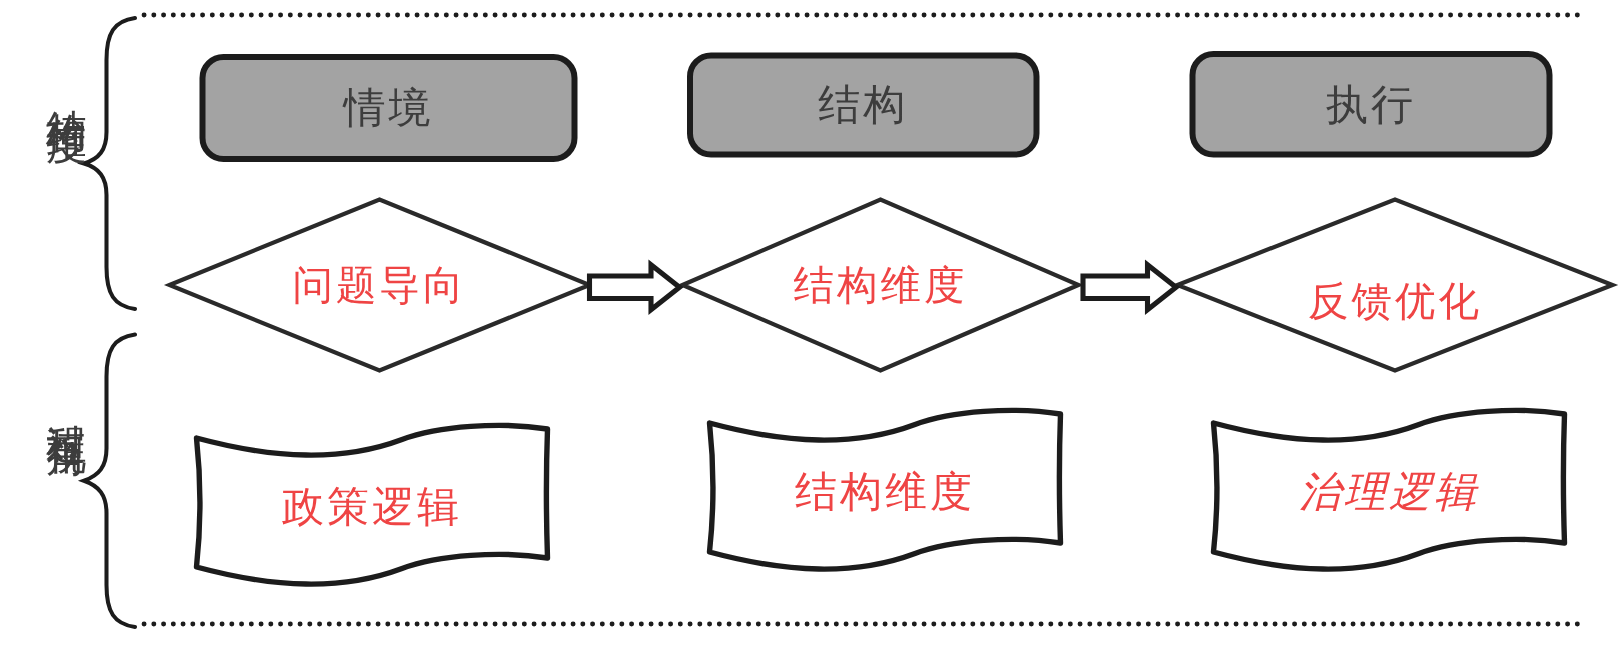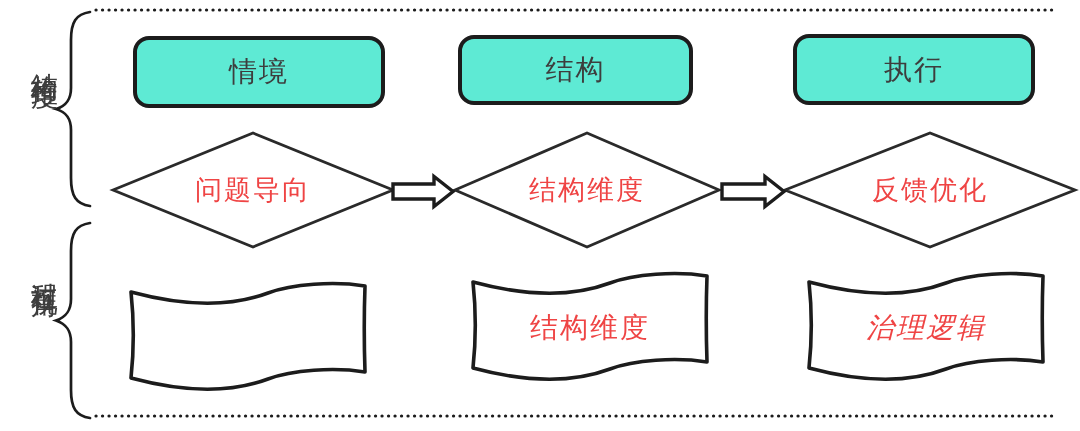--- a/index.html
+++ b/index.html
@@ -10,21 +10,21 @@
   .layer{position:absolute;left:0;top:0;width:1080px;height:431px;}
   .lbl{
     position:absolute;display:flex;align-items:center;justify-content:center;
     color:#ef4444;letter-spacing:2px;pointer-events:none;
   }
   .vlabel{
     position:absolute;writing-mode:vertical-rl;text-orientation:upright;
     color:#3d3d3d;font-size:27px;letter-spacing:3px;line-height:1.08;
   }
   .rbox{
-    position:absolute;border:4px solid #1c1c1c;border-radius:16px;background:#5eead4;
+    position:absolute;border:4px solid #1c1c1c;border-radius:16px;background:#a3a3a3;
     display:flex;align-items:center;justify-content:center;box-sizing:border-box;
     color:#3d3d3d;font-size:28px;letter-spacing:2px;
   }
   .dlabel{font-size:27px;}
   .flabel{font-size:28px;padding-top:4px;}
 </style>
 </head>
 <body>
 
 <div class="stage">
@@ -57,18 +57,19 @@
   </div>
   <div class="rbox" style="left:458px;top:35px;width:235px;height:70px;">
     <span>结构</span>
   </div>
   <div class="rbox" style="left:793px;top:34px;width:242px;height:71px;">
     <span>执行</span>
   </div>
 
   <div class="lbl dlabel" style="left:113px;top:133px;width:280px;height:114px;">问题导向</div>
   <div class="lbl dlabel" style="left:455px;top:133px;width:264px;height:114px;">结构维度</div>
-  <div class="lbl dlabel" style="left:785px;top:133px;width:290px;height:114px;">反馈优化</div>
+  <div class="lbl dlabel" style="left:785px;top:144px;width:290px;height:114px;">反馈优化</div>
 
+  <div class="lbl flabel" style="left:128px;top:278px;width:240px;height:112px;">政策逻辑</div>
   <div class="lbl flabel" style="left:470px;top:268px;width:240px;height:112px;">结构维度</div>
   <div class="lbl flabel" style="left:806px;top:268px;width:240px;height:112px;font-style:italic;">治理逻辑</div>
 
 </div>
 
 </body></html>

